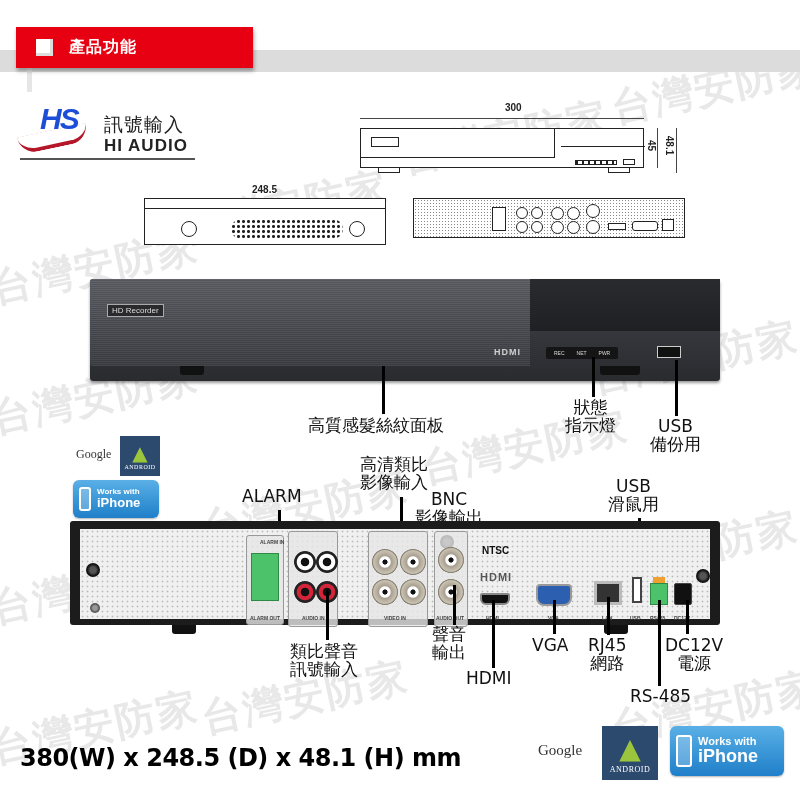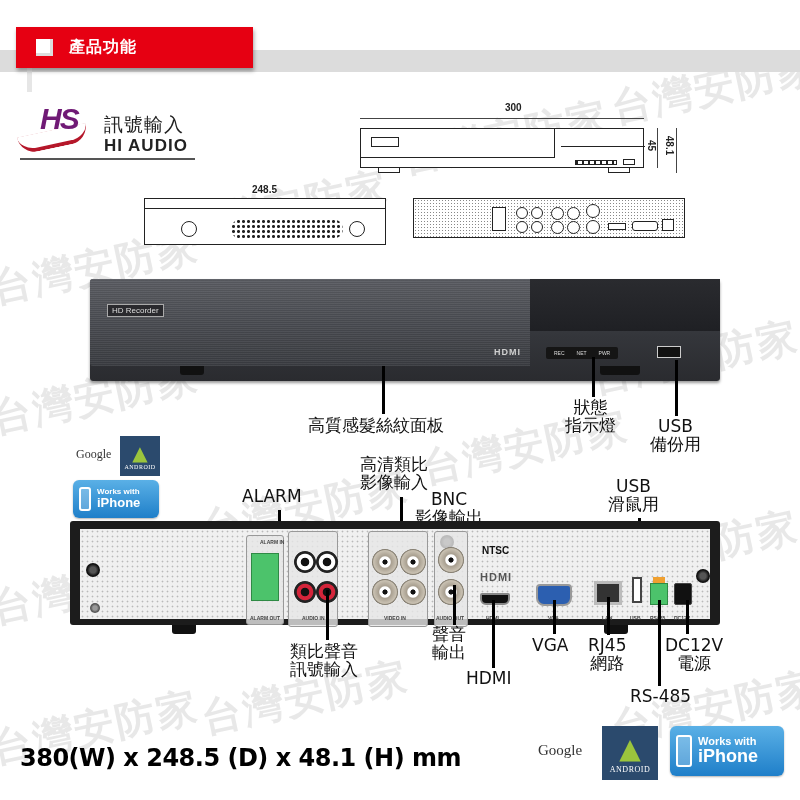--- a/index.html
+++ b/index.html
@@ -9,21 +9,21 @@
   
   .gray-band { position: absolute; left: 0; top: 50px; width: 800px; height: 22px; background: #dcdcdc; }
   .section-tab { position: absolute; left: 16px; top: 27px; width: 237px; height: 41px; background: #e60012;
     box-shadow: 1px 3px 4px rgba(0,0,0,0.35); display: flex; align-items: center; padding-left: 20px; }
   .section-tab .sq { width: 17px; height: 17px; background: #fff; margin-right: 16px; box-shadow: inset -3px -3px 0 #ddd; }
   .section-tab .title { color: #fff; font-weight: bold; font-size: 16px; letter-spacing: 1px; font-family: "DejaVu Sans", sans-serif; }
   .tab-stem { position: absolute; left: 27px; top: 68px; width: 5px; height: 24px; background: #e6e6e6; }
 
   
   .logo { position: absolute; left: 16px; top: 100px; width: 182px; height: 90px; }
-  .logo .hs { position: absolute; left: 24px; top: 2px; font-size: 30px; font-weight: bold; font-style: italic; color: #701a75; font-family: "Liberation Sans", sans-serif; letter-spacing: -2px; }
+  .logo .hs { position: absolute; left: 24px; top: 2px; font-size: 30px; font-weight: bold; font-style: italic; color: #1d4ed8; font-family: "Liberation Sans", sans-serif; letter-spacing: -2px; }
   .logo .swoosh { position: absolute; left: 2px; top: 30px; width: 70px; height: 18px; border-bottom: 4px solid #b5172a; border-radius: 0 0 60px 60px; transform: rotate(-12deg); }
   .logo .cn { position: absolute; left: 88px; top: 12px; font-size: 19px; color: #222; letter-spacing: 1px; }
   .logo .en { position: absolute; left: 88px; top: 36px; font-size: 17px; font-weight: bold; color: #222; font-family: "Liberation Sans", sans-serif; letter-spacing: 1px; }
   .logo .rule { position: absolute; left: 4px; top: 58px; width: 175px; height: 2px; background: #555; }
   .logo .slogan { position: absolute; left: 10px; top: 62px; font-size: 17px; font-weight: bold; color: #222; letter-spacing: 1px; }
 
   
   .dim-label { position: absolute; font-size: 10px; font-weight: bold; font-family: "Liberation Sans", sans-serif; color: #222; }
   .drawing { position: absolute; border: 1.5px solid #222; background: #fff; }
   .dim-line { position: absolute; border-top: 1px solid #444; }

